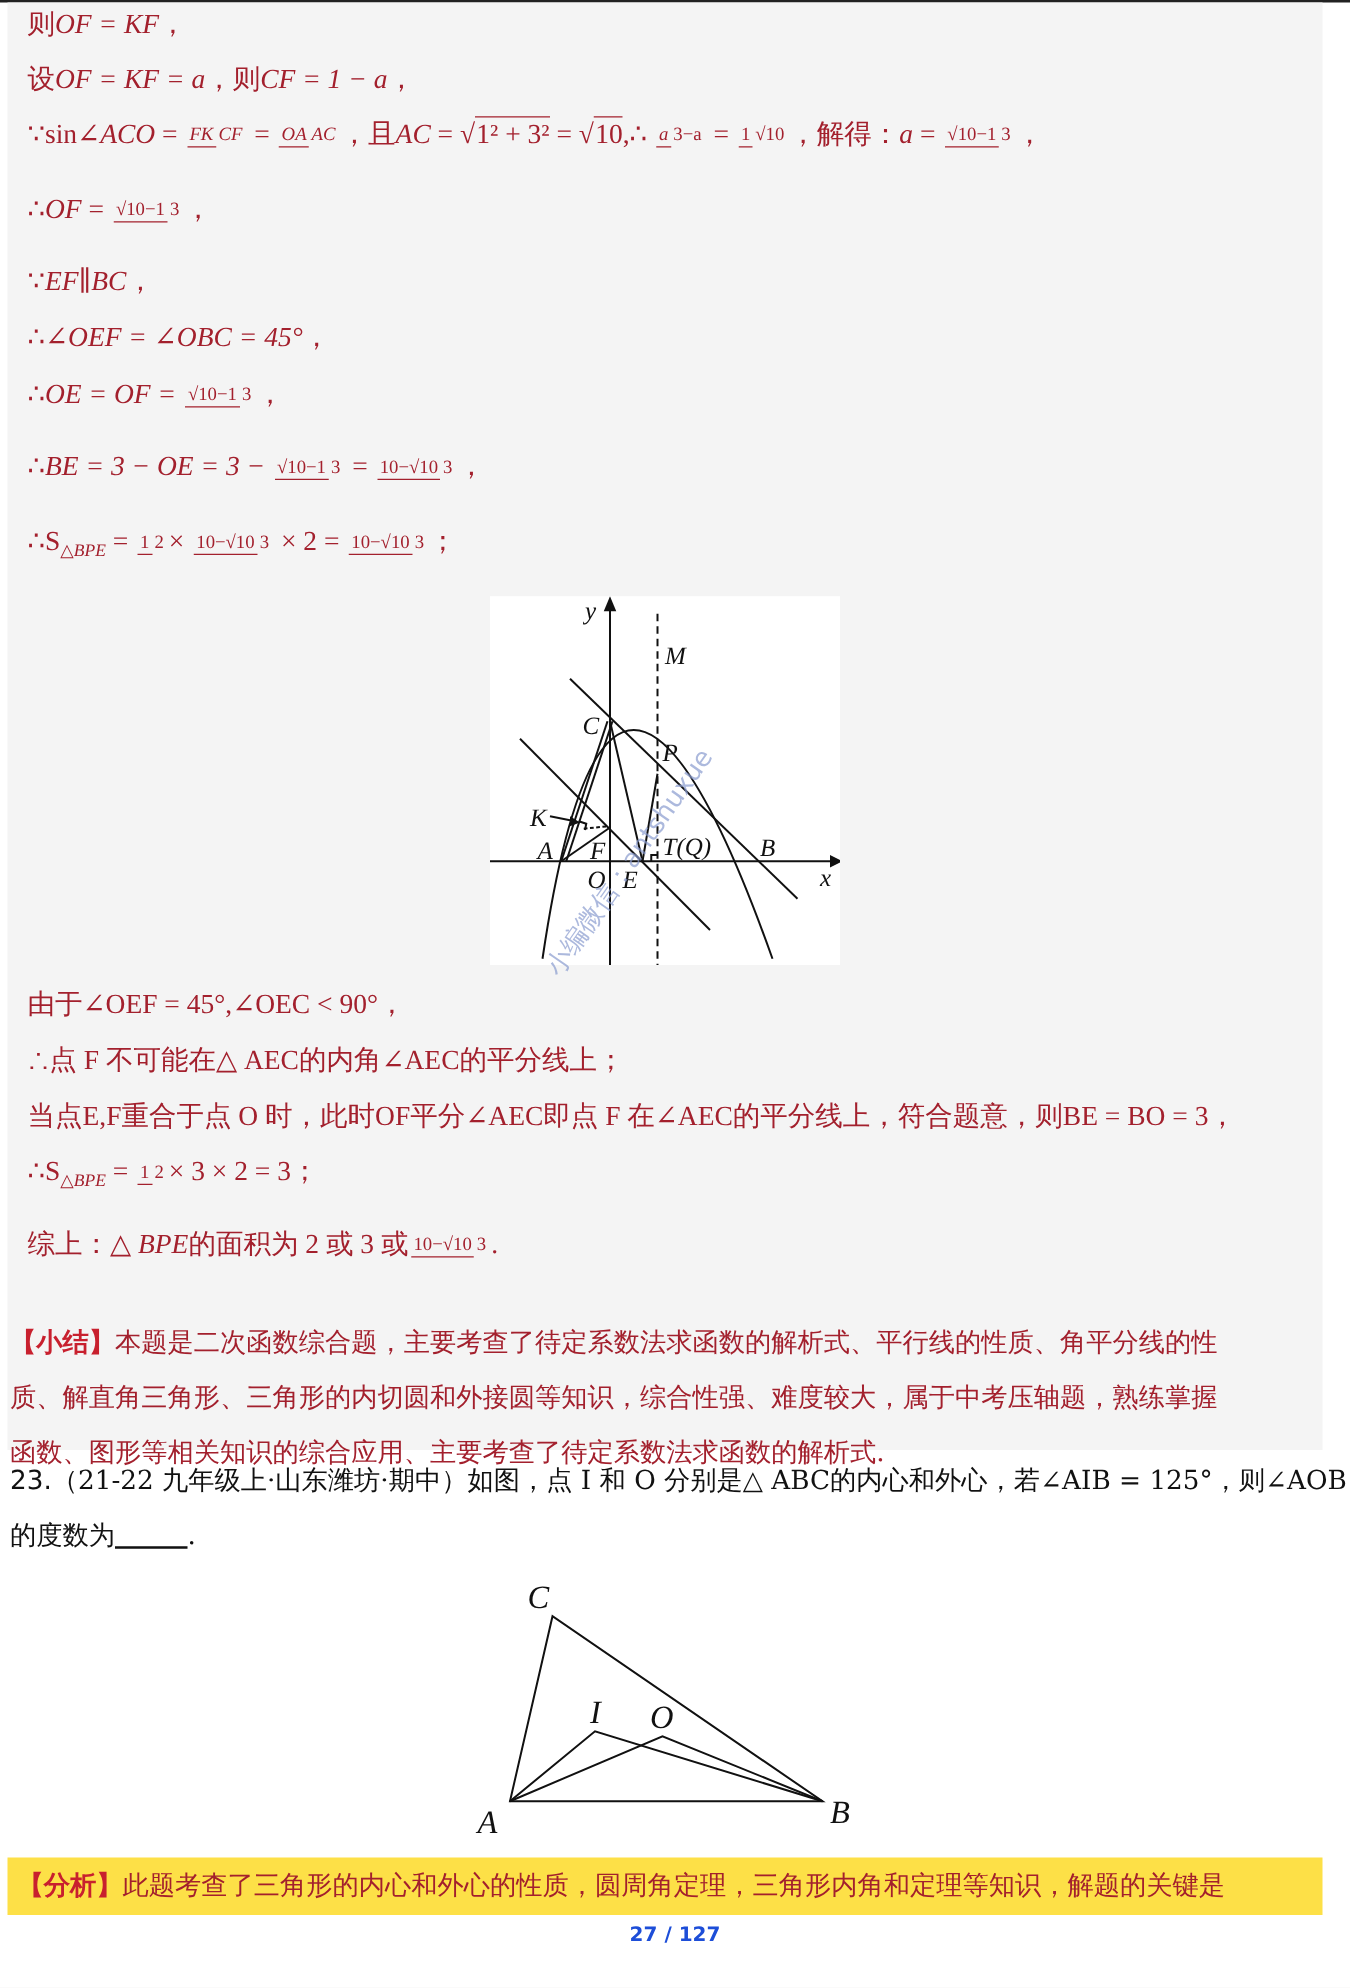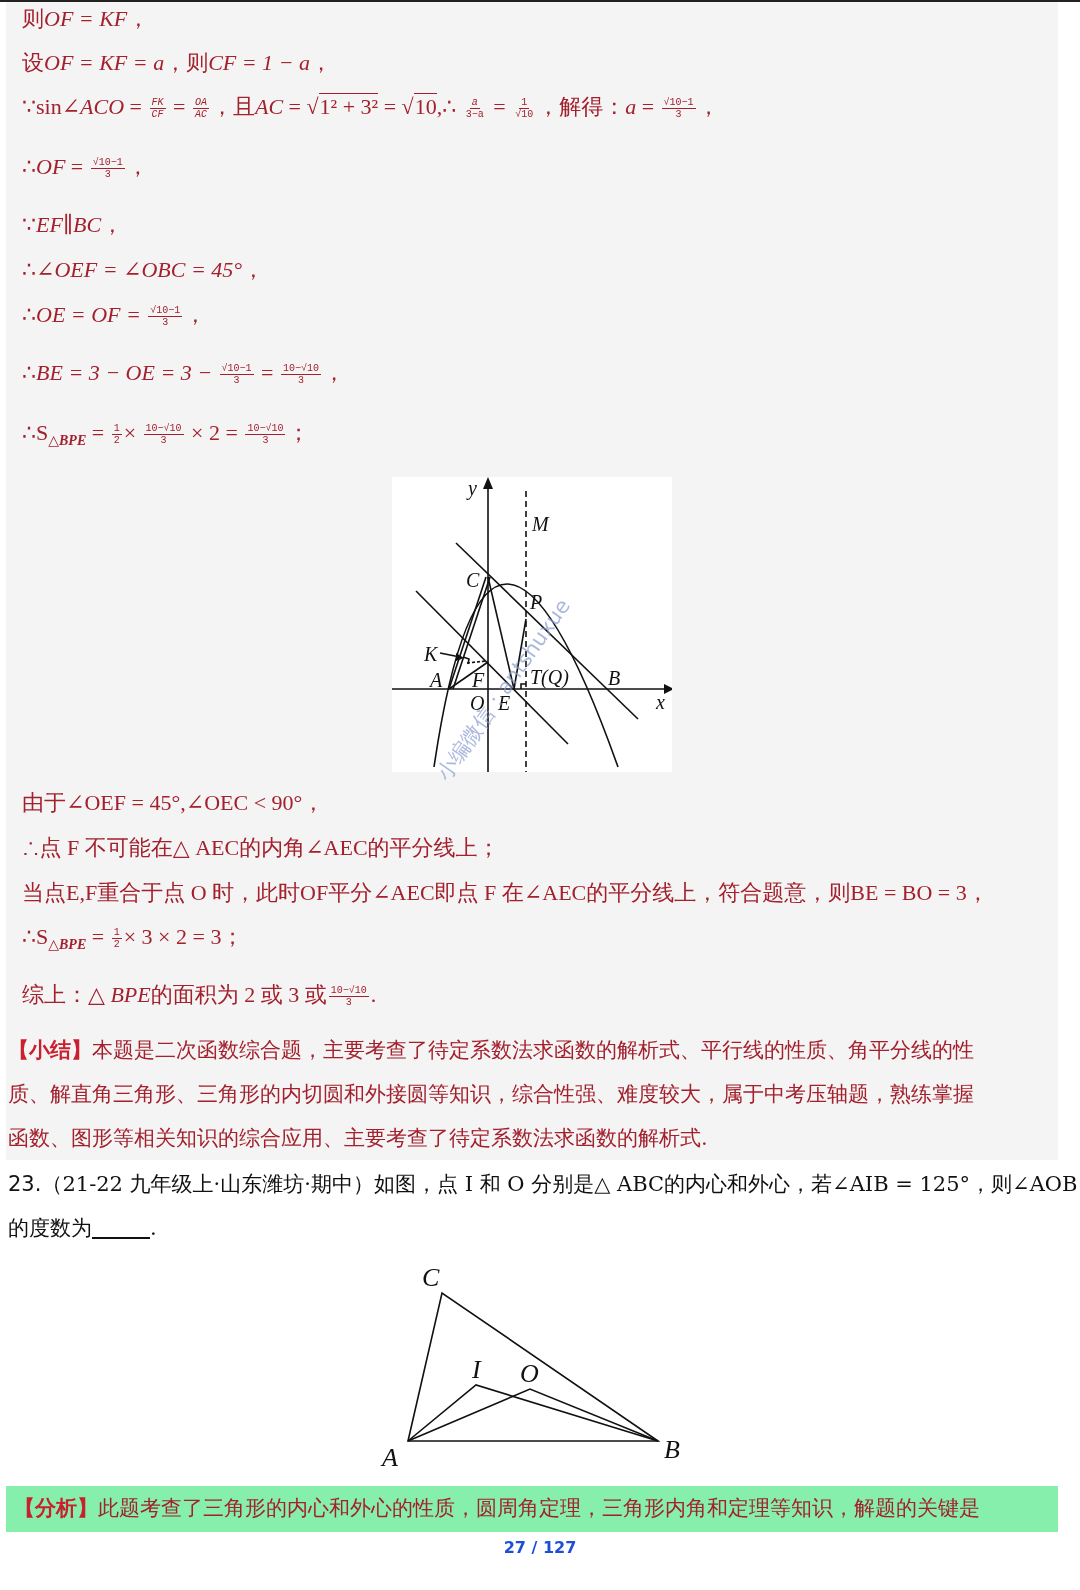--- a/index.html
+++ b/index.html
@@ -14,49 +14,49 @@
     position: absolute; left: 6px; top: 2px; width: 1052px; height: 1158px;
     background: #f4f4f4;
   }
   .line {
     position: absolute; left: 22px; color: #a3202d;
     font-family: "Liberation Serif", "DejaVu Serif", serif;
     font-size: 22px; white-space: nowrap; line-height: 1;
   }
   .line i { font-style: italic; }
   .frac {
-    display: inline-flex; flex-direction: column; align-items: center;
-    vertical-align: middle; font-size: 10px; line-height: 1.15; margin: 0 2px; font-family: Liberation Mono, monospace;
+    display: inline-flex; align-items: center;
+    vertical-align: middle; font-size: 15px; line-height: 1.15; margin: 0 2px;
   }
   .frac .num { border-bottom: 1px solid currentColor; padding: 0 2px; }
   .frac .den { padding: 0 2px; }
-  .sub { font-size: 14px; vertical-align: -5px; font-style: italic; font-weight: bold; }
+  .sub { font-size: 14px; vertical-align: -5px; font-style: italic; }
   .sqrt { border-top: 1px solid currentColor; padding-left: 1px; }
   .figure1 {
     position: absolute; left: 392px; top: 477px; width: 280px; height: 295px;
     background: #fff;
   }
   .figure2 {
     position: absolute; left: 370px; top: 1258px; width: 330px; height: 215px;
     background: #fff;
   }
   .summary {
     position: absolute; left: 8px; color: #a3202d; font-size: 21px;
-    font-family: "DejaVu Serif", serif; white-space: nowrap; line-height: 1;
+    font-family: "DejaVu Serif", serif; white-space: nowrap; line-height: 1; margin-top: 24px;
   }
   .tag { font-weight: bold; color: #c8202e; font-family: "DejaVu Sans", sans-serif; }
   .q {
     position: absolute; left: 8px; color: #111; font-size: 21px;
     font-family: "DejaVu Serif", serif; white-space: nowrap; line-height: 1;
   }
   .q .num { font-family: "DejaVu Sans", sans-serif; margin-top: 24px; }
   .blank { display: inline-block; width: 58px; border-bottom: 2px solid #111; height: 18px; vertical-align: bottom; }
   .analysis {
     position: absolute; left: 6px; top: 1486px; width: 1052px; height: 46px;
-    background: #86efac;
+    background: #fde047;
   }
   .analysis-text {
     position: absolute; left: 8px; top: 12px; color: #a3202d; font-size: 21px;
     font-family: "DejaVu Serif", serif; white-space: nowrap; line-height: 1;
   }
   .pager {
     position: absolute; left: 0; width: 1080px; top: 1538px; text-align: center;
     font-family: "DejaVu Sans", sans-serif; font-weight: bold; font-size: 16px; color: #1d4ed8;
   }
   .watermark {

